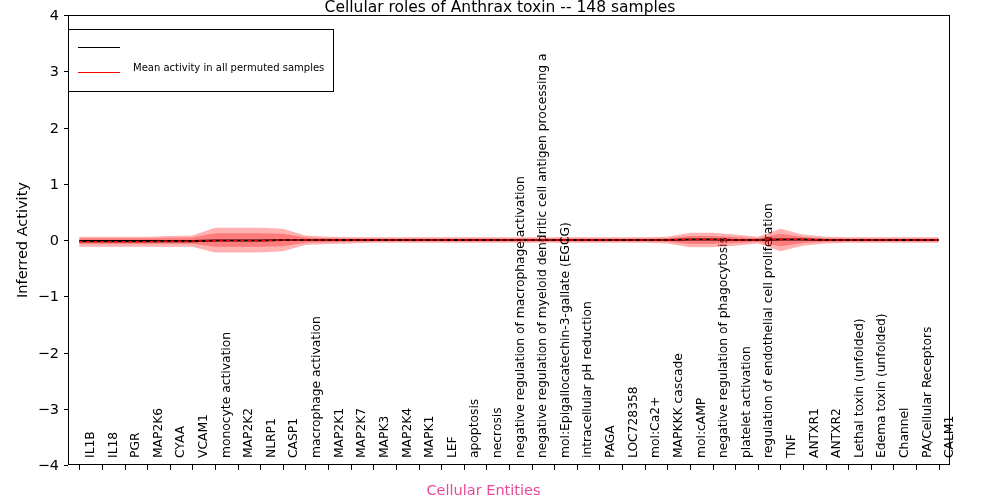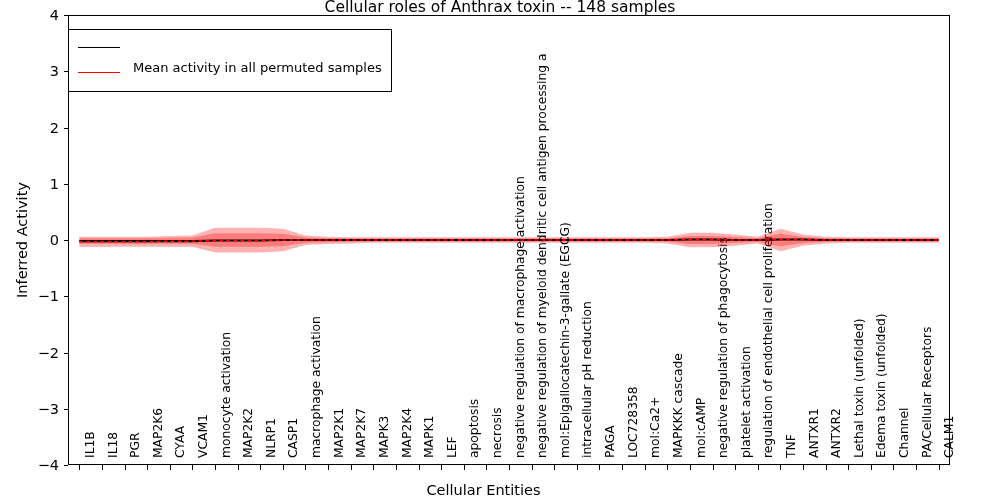--- a/index.html
+++ b/index.html
@@ -16,29 +16,29 @@
   #svgwrap{position:absolute;left:68px;top:15px;width:882px;height:450px;}
 
   
   .ytick{position:absolute;right:1002px;transform:translateY(-50%);
          font-size:14.5px;color:#000;text-align:right;width:60px;}
   #ylabel{position:absolute;font-size:14.5px;color:#000;white-space:nowrap;
           transform-origin:0 0;transform:rotate(-90deg);}
   .xlab{position:absolute;transform-origin:0 0;transform:rotate(-90deg);
         font-size:12.3px;color:#000;white-space:nowrap;line-height:1;}
   #xlabel{position:absolute;left:0;width:967px;text-align:center;
-          font-size:14.5px;color:#000000;bottom:2px;}
+          font-size:14.5px;color:#ec4899;bottom:2px;}
 
   
   #legend{position:absolute;left:68px;top:29px;border:1.1px solid #000;
           background:#fff;padding:5px 9px 6px 9px;z-index:40;}
   .lgrow{display:flex;align-items:center;height:25px;}
   .lgline{width:42px;height:0;border-top:1.35px solid #000;margin-right:13px;
           flex:0 0 42px;}
-  .lgtxt{font-size:13px;color:#000;white-space:nowrap;margin-top:40px;}
+  .lgtxt{font-size:10px;color:#000;white-space:nowrap;margin-top:40px;}
 </style>
 </head>
 <body>
 
 <div id="root">
 
   <div id="title">Cellular roles of Anthrax toxin -- 148 samples</div>
 
   <div id="ylabel" style="left: 14px; top: 240px; transform: rotate(-90deg) translate(-50%, 0px);">Inferred Activity</div>
 

